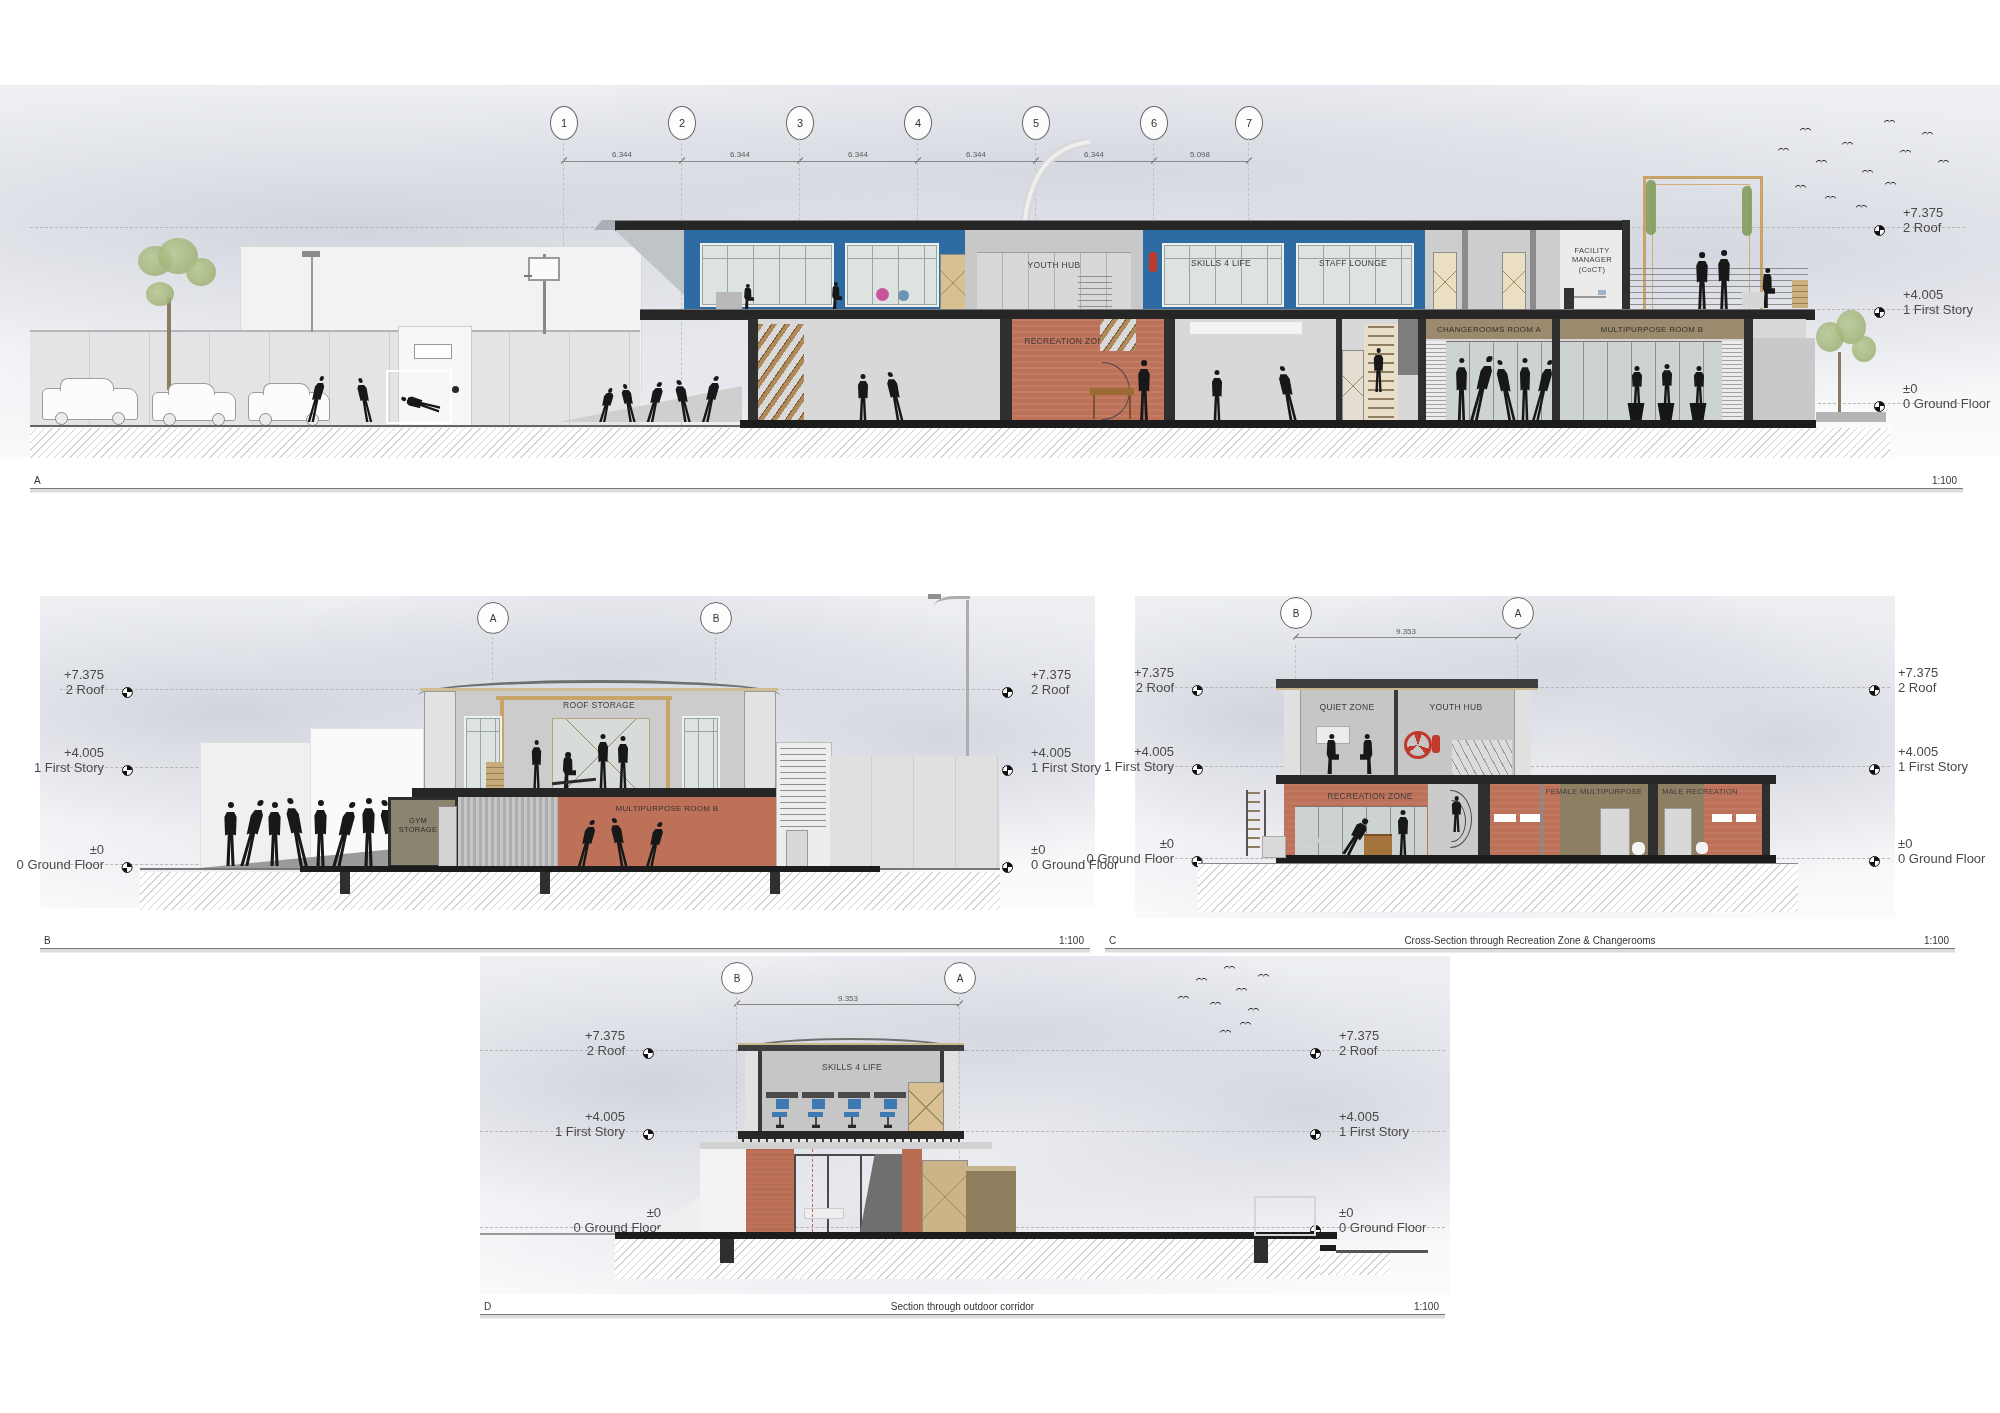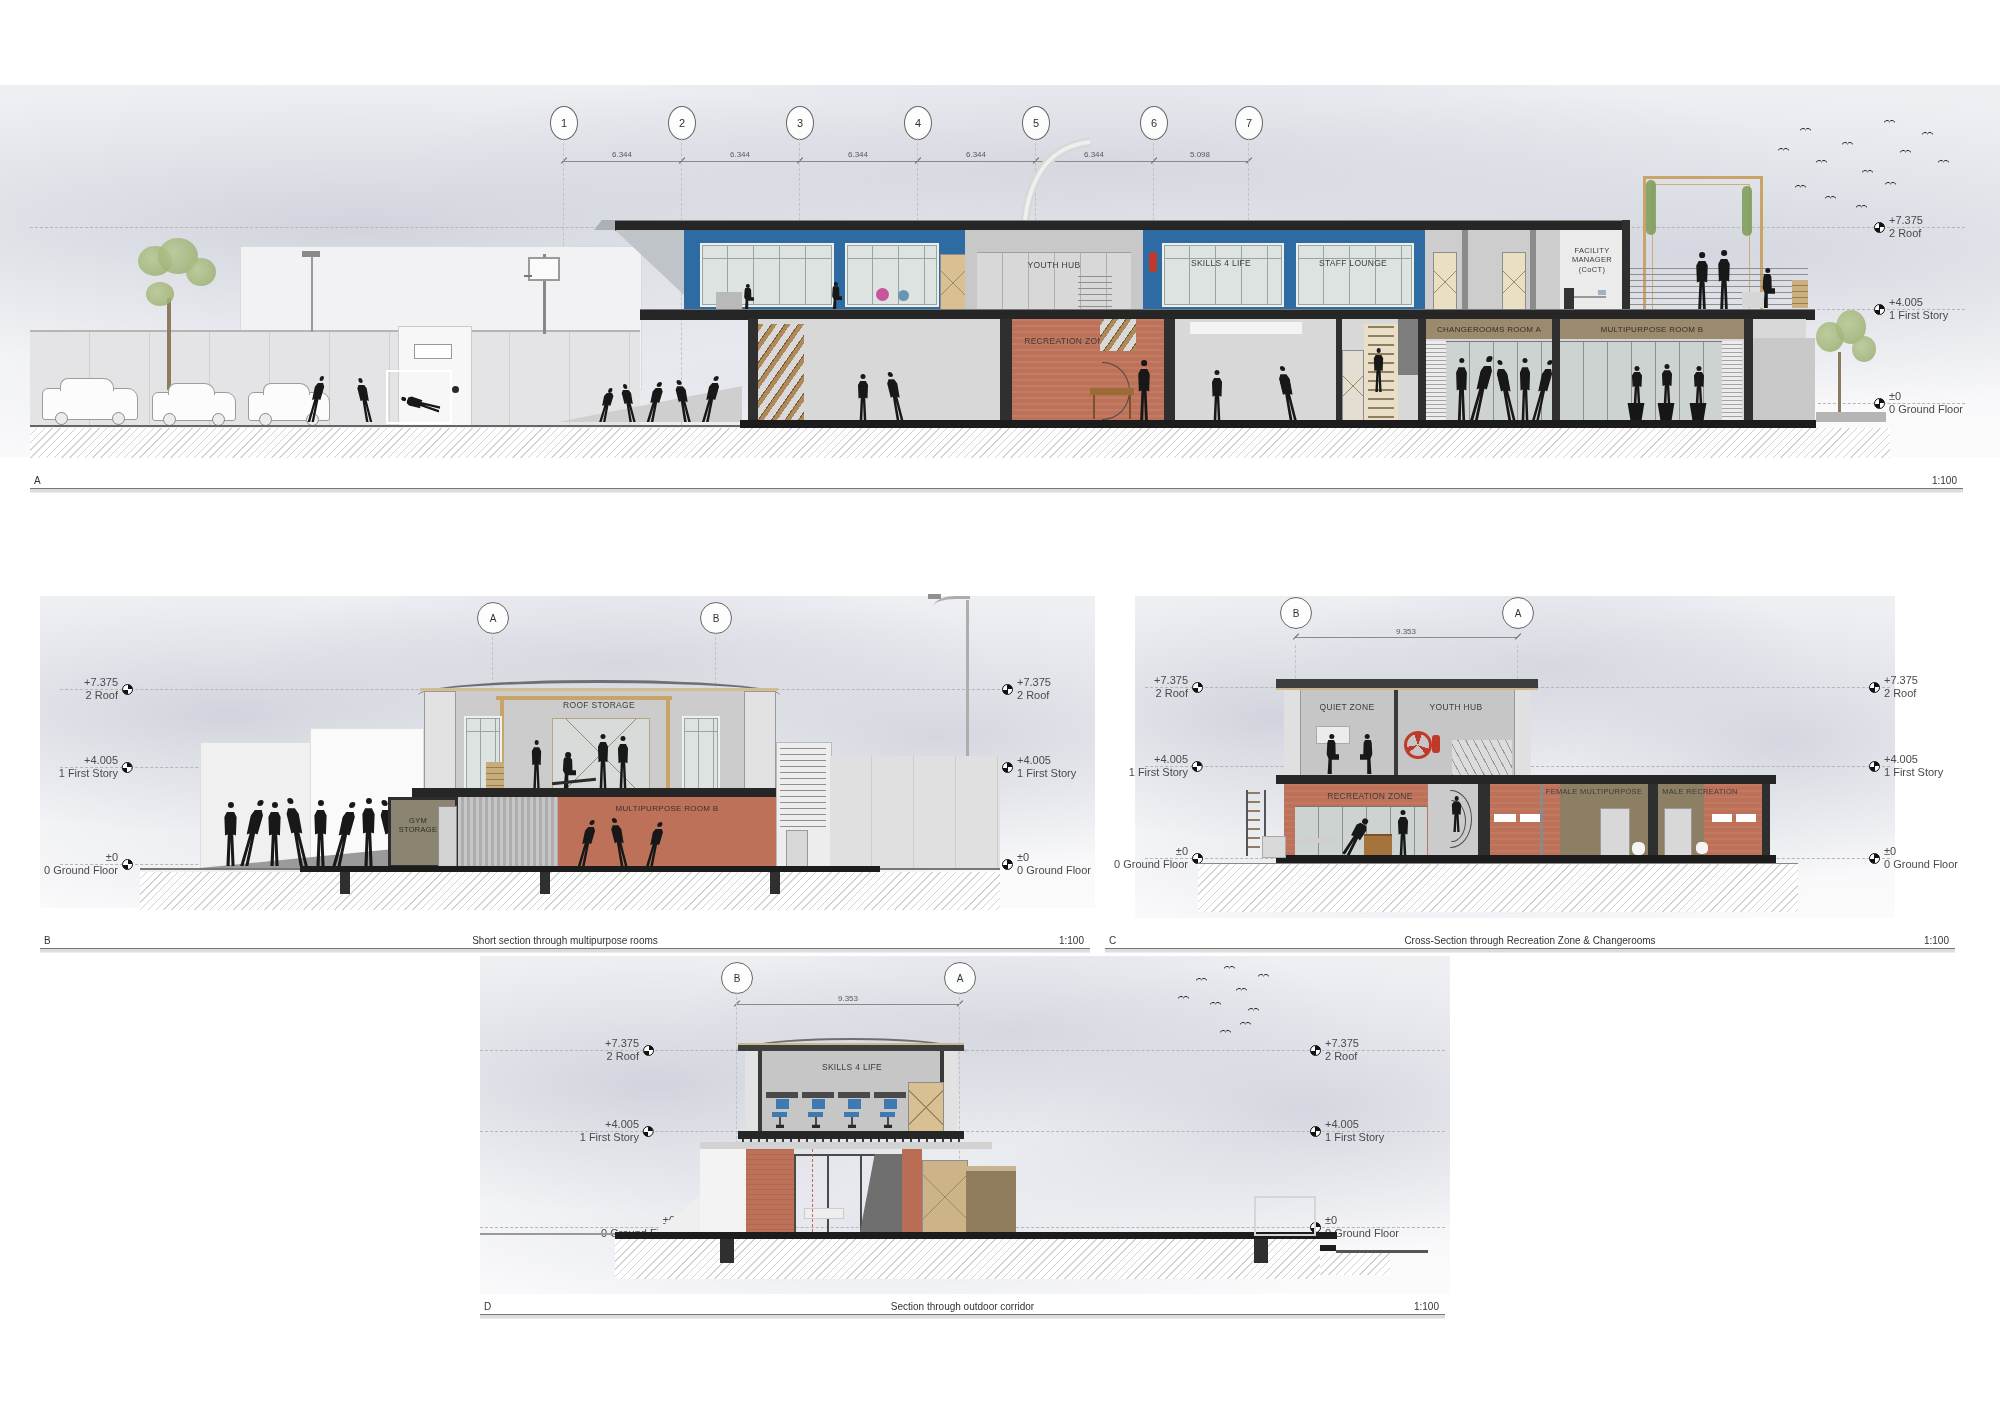--- a/index.html
+++ b/index.html
@@ -15,21 +15,21 @@
   .lbl{position:absolute;font-size:8.5px;letter-spacing:.3px;color:#3c3c3c;text-align:center;line-height:1.25}
   .dim{position:absolute;font-size:8px;color:#5a5a5a;text-align:center}
   .dash-h{position:absolute;height:0;border-top:1px dashed #b6b6b6}
   .gv{position:absolute;width:0;border-left:1px dashed #c2c2c2}
   .tick{position:absolute;width:8px;height:1px;background:#666;transform:rotate(-45deg)}
   .dimline{position:absolute;height:0;border-top:1px solid #8a8a8a}
   .gbub{position:absolute;width:26px;height:32px;border:1px solid #666;border-radius:50%;
         background:rgba(255,255,255,.9);display:flex;align-items:center;justify-content:center;
         font-size:11px;color:#333}
   .gbub.rnd{width:30px;height:30px;font-size:10px}
-  .lvl{position:absolute;height:18px;display:flex;align-items:center;gap:4px;font-size:11px;
+  .lvl{position:absolute;height:18px;display:flex;align-items:flex-end;gap:18px;font-size:13px;
        color:#4a4a4a;line-height:1.15;white-space:nowrap}
   .lvl .ic{width:9px;height:9px;flex:0 0 9px;border:1px solid #111;border-radius:50%;
        background:conic-gradient(#111 0 90deg,#fff 90deg 180deg,#111 180deg 270deg,#fff 270deg)}
   .lvl .tx{display:flex;flex-direction:column}
   .lvl.left{flex-direction:row-reverse;transform:translateX(-100%)}
   .lvl.left .tx{text-align:right}
   .slab{position:absolute;background:var(--slab,#262626)}
   .col{position:absolute;background:#2f2f2f}
   .hatch{position:absolute;background:repeating-linear-gradient(135deg,#ffffff 0 4.5px,#d3d3d3 4.5px 5.5px)}
   .winrow{position:absolute;background:#dde3e1;border:2px solid #eef0ee;
@@ -425,21 +425,20 @@
 
   <div class="slab" style="left:300px;top:866px;width:580px;height:6px;background:#1c1c1c"></div>
   <div class="abs" style="left:140px;top:868px;width:160px;height:2px;background:#777"></div>
   <div class="abs" style="left:880px;top:868px;width:120px;height:2px;background:#777"></div>
   <div class="hatch" style="left:140px;top:872px;width:860px;height:38px"></div>
   <div class="col" style="left:340px;top:872px;width:10px;height:22px"></div>
   <div class="col" style="left:540px;top:872px;width:10px;height:22px"></div>
   <div class="col" style="left:770px;top:872px;width:10px;height:22px"></div>
   <div class="trow" style="left:40px;top:932px;width:1050px">
     <span class="lt">B</span>
-    <span class="ct">Short section through multipurpose rooms</span>
     <span class="rt">1:100</span>
   </div>
 
   <div class="sky" style="left:1135px;top:596px;width:760px;height:322px"></div>
   <div class="gbub rnd" style="left:1280px;top:597px">
       <span>B</span>
     </div>
   <div class="gbub rnd" style="left:1502px;top:597px">
       <span>A</span>
     </div>

